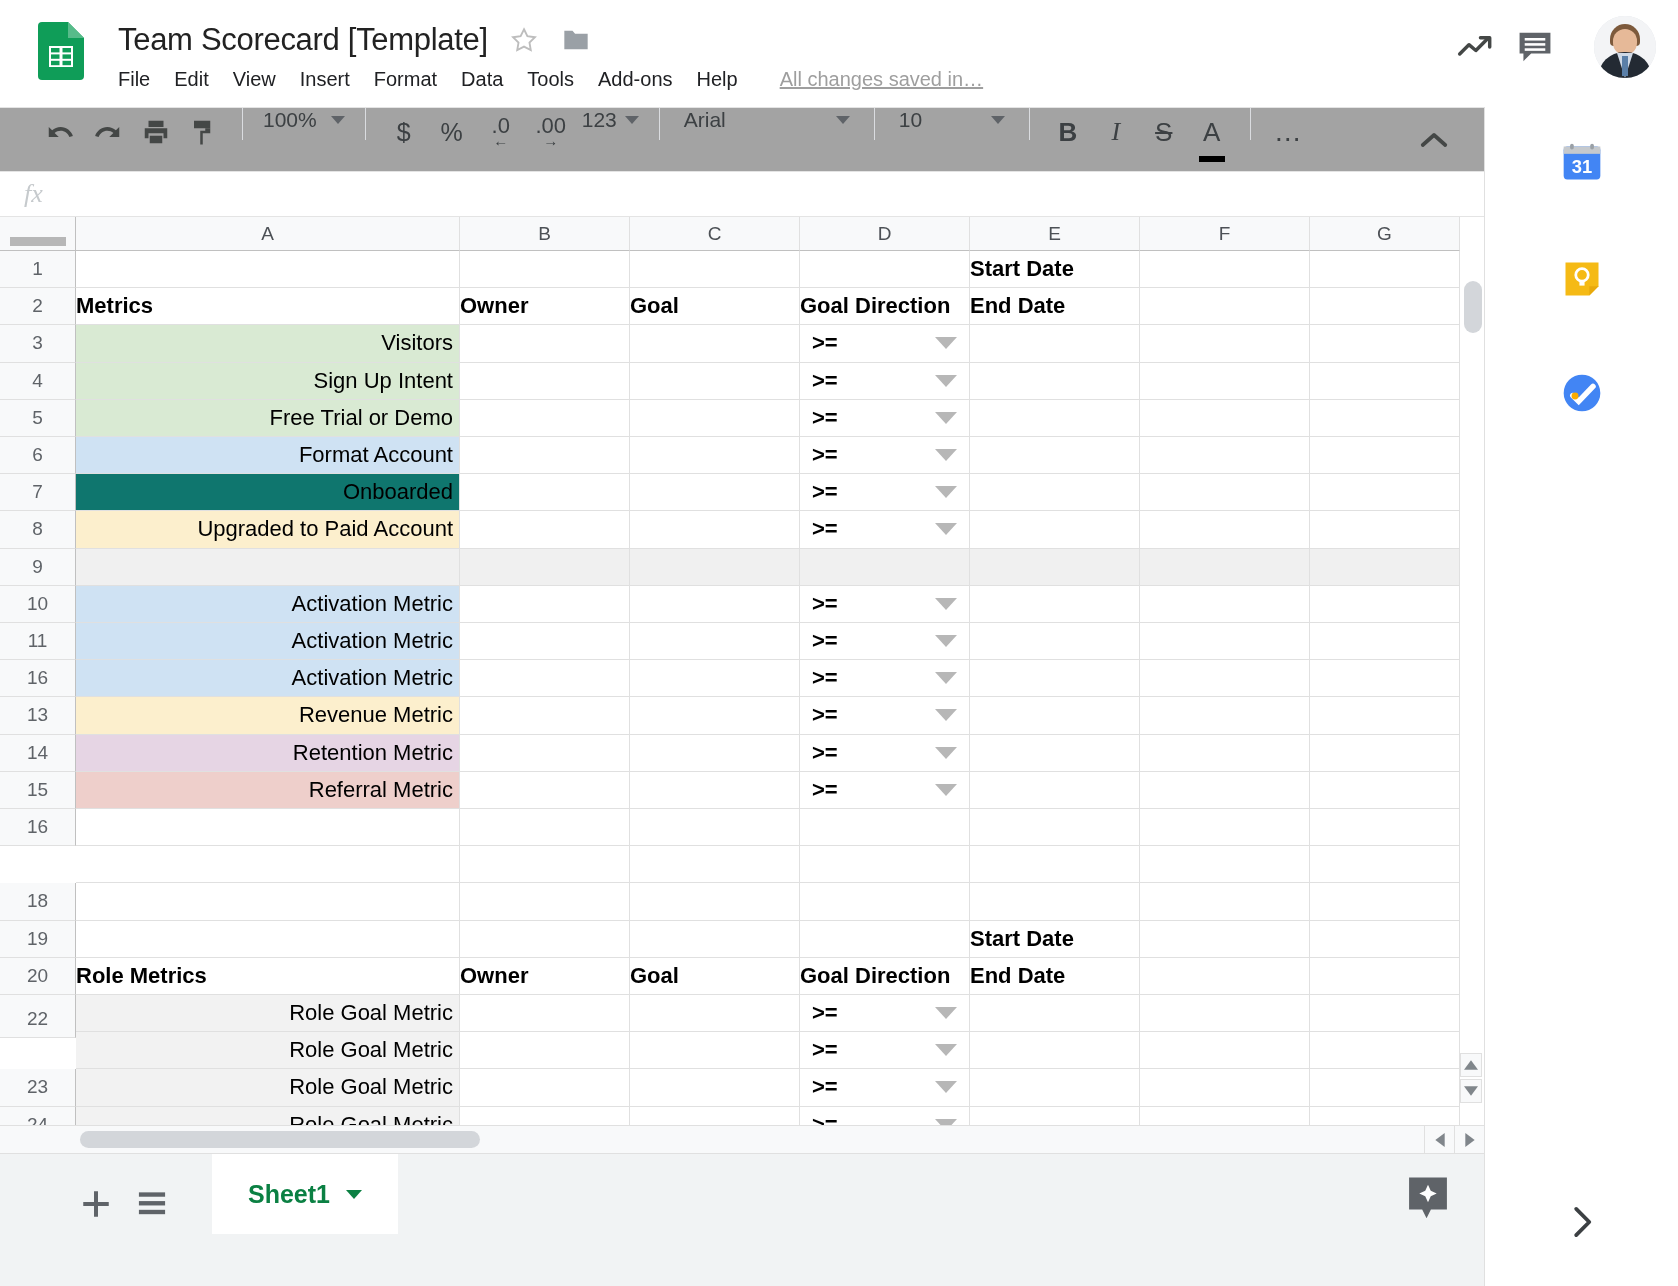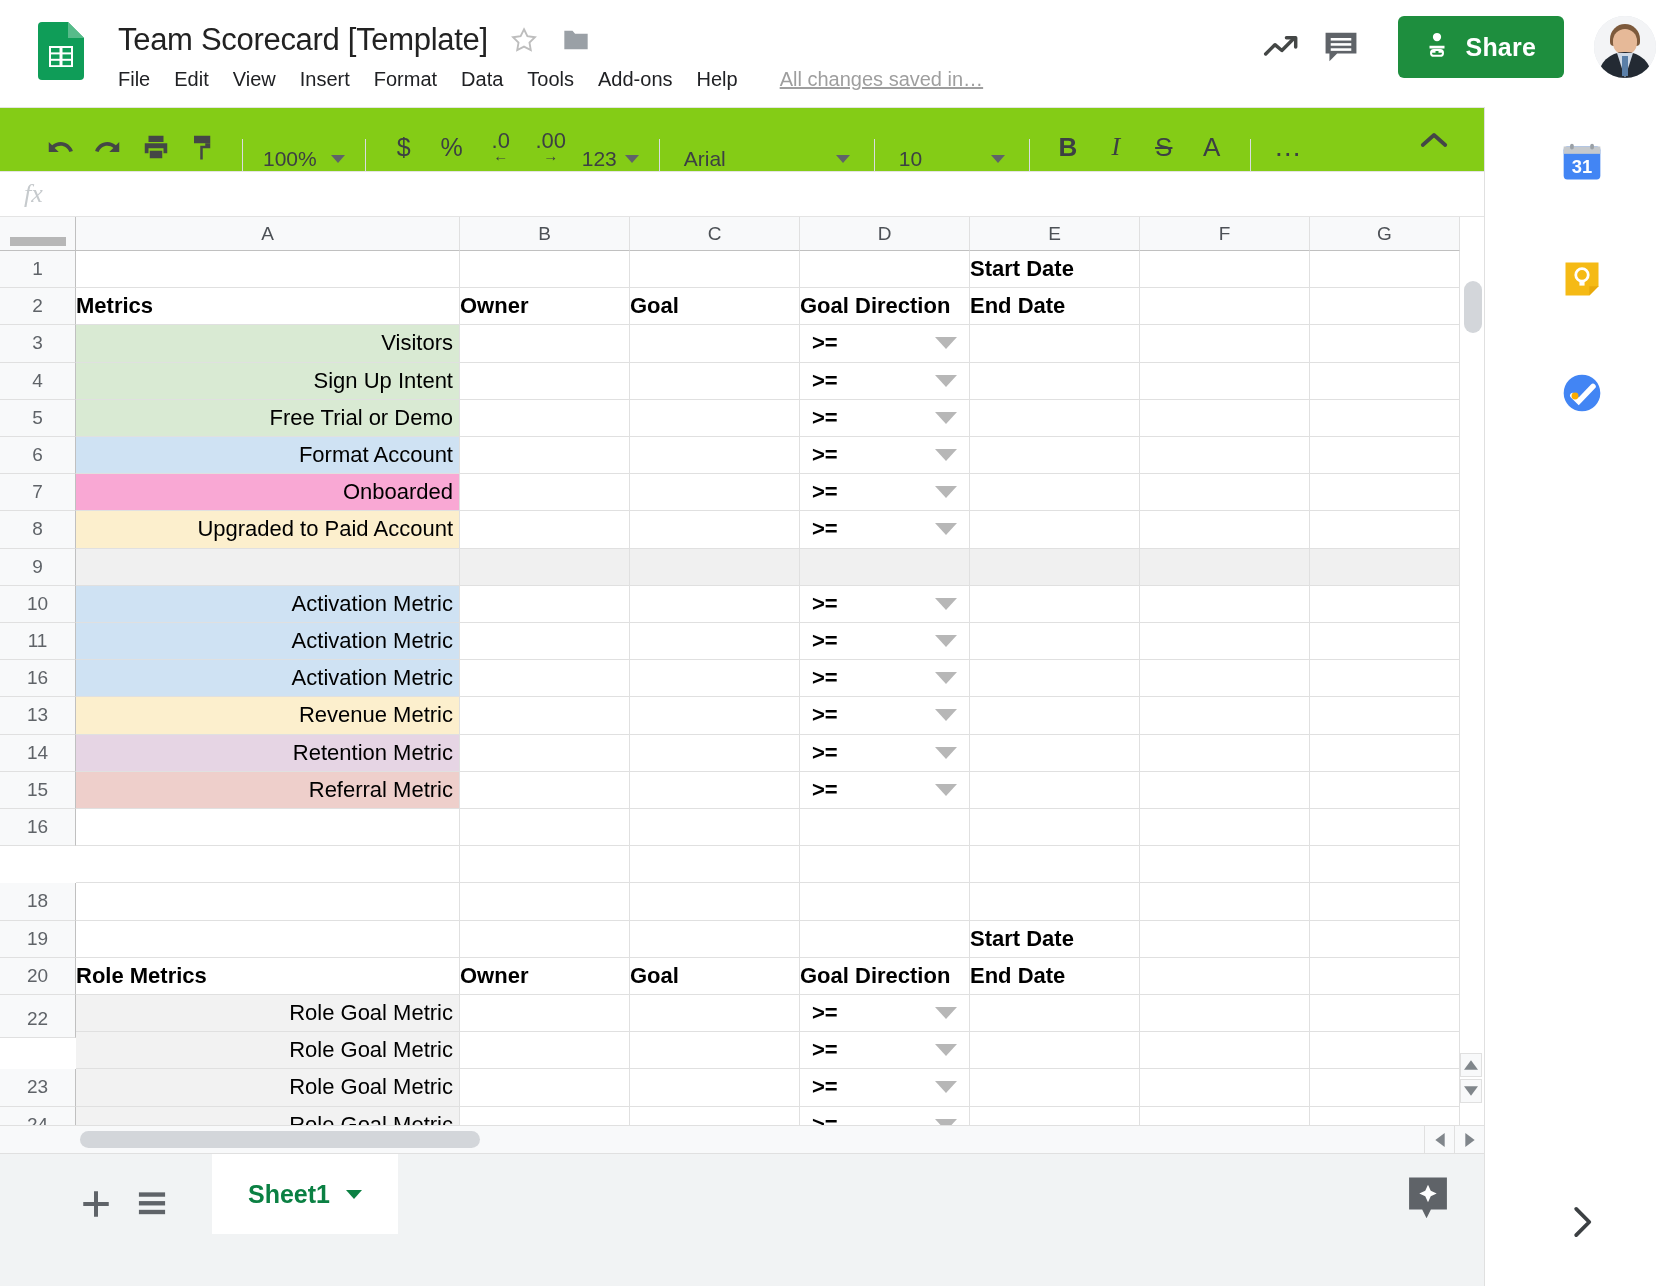--- a/index.html
+++ b/index.html
@@ -31,22 +31,22 @@
   .avatar { margin-left:30px; width:62px; height:62px; border-radius:50%; overflow:hidden;
             background:#dfe3e8; position:relative; }
   .avatar .bg { position:absolute; inset:0; background:#f3f4f6; }
   .avatar .hair { position:absolute; left:16px; top:8px; width:30px; height:22px; border-radius:15px 15px 4px 4px; background:#7d5a3c; }
   .avatar .face { position:absolute; left:19px; top:13px; width:24px; height:26px; border-radius:12px; background:#e6b998; }
   .avatar .suit { position:absolute; left:4px; top:36px; width:54px; height:30px; border-radius:26px 26px 0 0; background:#232a33; }
   .avatar .shirt { position:absolute; left:23px; top:37px; width:16px; height:25px; background:#cfd9e6; clip-path:polygon(0 0,100% 0,50% 100%); }
   .avatar .tie { position:absolute; left:28px; top:40px; width:6px; height:20px; background:#5a7fa8; }
 
   
-  .toolbar { position:absolute; left:0; top:107px; width:1484px; height:64px; background:#84cc16;
-             border-top:1px solid #e4e4e4; display:flex; align-items:flex-end; padding-left:36px; }
+  .toolbar { position:absolute; left:0; top:107px; width:1484px; height:64px; background:#a3a3a3;
+             border-top:1px solid #e4e4e4; display:flex; align-items:flex-start; padding-left:36px; }
   .tb-btn { width:48px; height:48px; display:flex; align-items:center; justify-content:center;
             color:#444746; border-radius:4px; }
   .tb-sep { width:1px; height:32px; background:#dadce0; margin:0 14px; }
   .tb-text { font-size:21px; color:#3c4043; }
   .tb-zoom { display:flex; align-items:center; gap:0; padding:0 6px; }
   .caret { width:0; height:0; border-left:7px solid transparent; border-right:7px solid transparent;
            border-top:8px solid #5f6368; margin-left:14px; }
   .tb-currency { width:48px; height:48px; display:flex; align-items:center; justify-content:center;
                  font-size:25px; color:#3c4043; }
   .dec-ico { width:50px; height:48px; display:flex; flex-direction:column; align-items:center;
@@ -179,31 +179,20 @@
         </svg>
       </span>
       <span class="hdr-ico">
         <svg width="36" height="34" viewBox="0 0 28 26" fill="#5f6368">
           <path d="M2 2h24v16H11l-6 6v-6H2z"></path>
           <rect x="6" y="6" width="16" height="2" fill="#fff"></rect>
           <rect x="6" y="10" width="16" height="2" fill="#fff"></rect>
           <rect x="6" y="14" width="16" height="2" fill="#fff"></rect>
         </svg>
       </span>
-      <div class="share-btn">
-        <span>
-          <svg width="30" height="30" viewBox="0 0 24 24" fill="#fff">
-            <circle cx="12" cy="5.6" r="3.3"></circle>
-            <path d="M6 12.6h12v2.2H6z"></path>
-            <path d="M7.6 16.2h3.2v1.9H7.6zM13.2 16.2h3.2v1.9h-3.2z"></path>
-            <rect x="7.2" y="16" width="9.6" height="4.6" rx="2.3" fill="none" stroke="#fff" stroke-width="1.6"></rect>
-          </svg>
-        </span>
-        <span class="lbl">Share</span>
-      </div>
       <div class="avatar">
         <div class="bg"></div>
           <div class="hair"></div>
           <div class="face"></div>
         <div class="suit"></div>
           <div class="shirt"></div>
           <div class="tie"></div>
       </div>
     </div>
   </div>
@@ -416,21 +405,21 @@
           <span>&gt;=</span>
           <span class="dv-arrow"></span>
         </div>
         <div class="cell" style="left: 76px; width: 384px; top: 257.2px; height: 37.2px;"></div>
         <div class="cell" style="left: 460px; width: 170px; top: 257.2px; height: 37.2px;"></div>
         <div class="cell" style="left: 630px; width: 170px; top: 257.2px; height: 37.2px;"></div>
         <div class="cell" style="left: 800px; width: 170px; top: 257.2px; height: 37.2px;"></div>
         <div class="cell" style="left: 970px; width: 170px; top: 257.2px; height: 37.2px;"></div>
         <div class="cell" style="left: 1140px; width: 170px; top: 257.2px; height: 37.2px;"></div>
         <div class="cell" style="left: 1310px; width: 150px; top: 257.2px; height: 37.2px;"></div>
-        <div class="cell ta-right" style="left: 76px; width: 384px; top: 257.2px; height: 37.2px; background: #f9a8d4; text-align: right;">
+        <div class="cell ta-right" style="left: 76px; width: 384px; top: 257.2px; height: 37.2px; background: #0f766e; text-align: right;">
           <span>Onboarded</span>
         </div>
         <div class="cell ta-left bold" style="left: 800px; width: 170px; top: 257.2px; height: 37.2px; background: transparent;">
           <span>&gt;=</span>
           <span class="dv-arrow"></span>
         </div>
         <div class="cell" style="left: 76px; width: 384px; top: 294.4px; height: 37.2px;"></div>
         <div class="cell" style="left: 460px; width: 170px; top: 294.4px; height: 37.2px;"></div>
         <div class="cell" style="left: 630px; width: 170px; top: 294.4px; height: 37.2px;"></div>
         <div class="cell" style="left: 800px; width: 170px; top: 294.4px; height: 37.2px;"></div>

